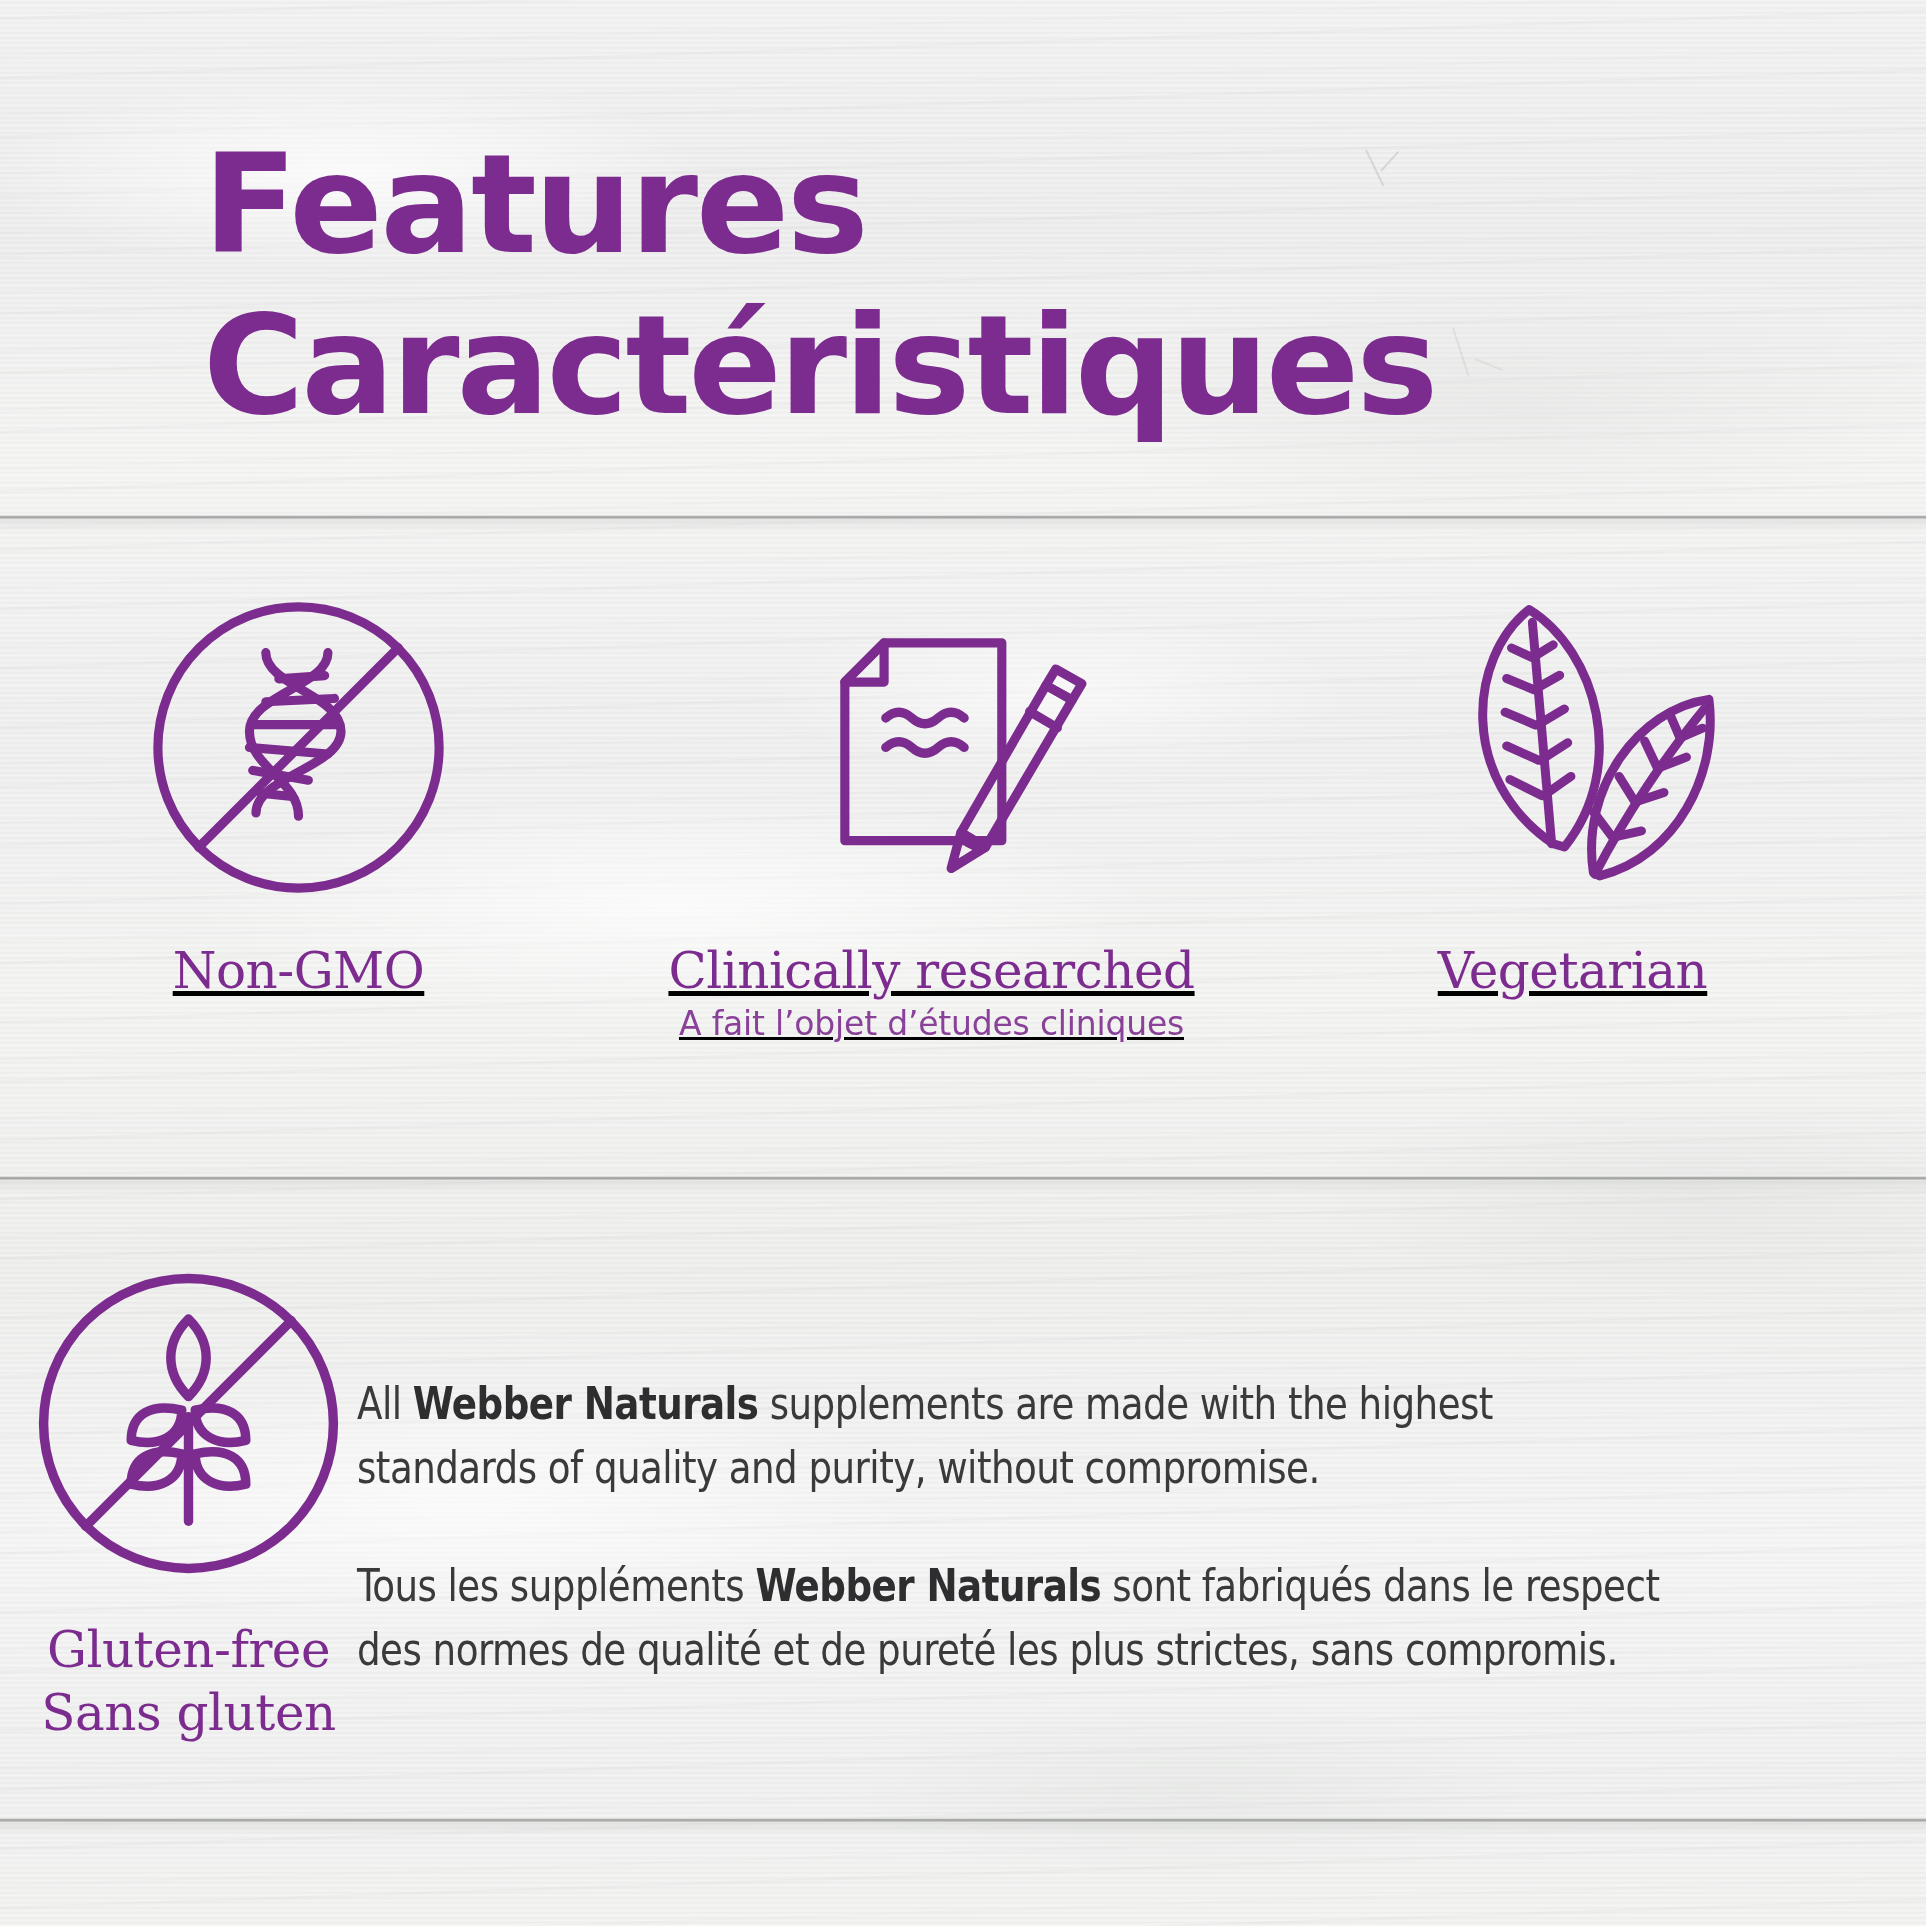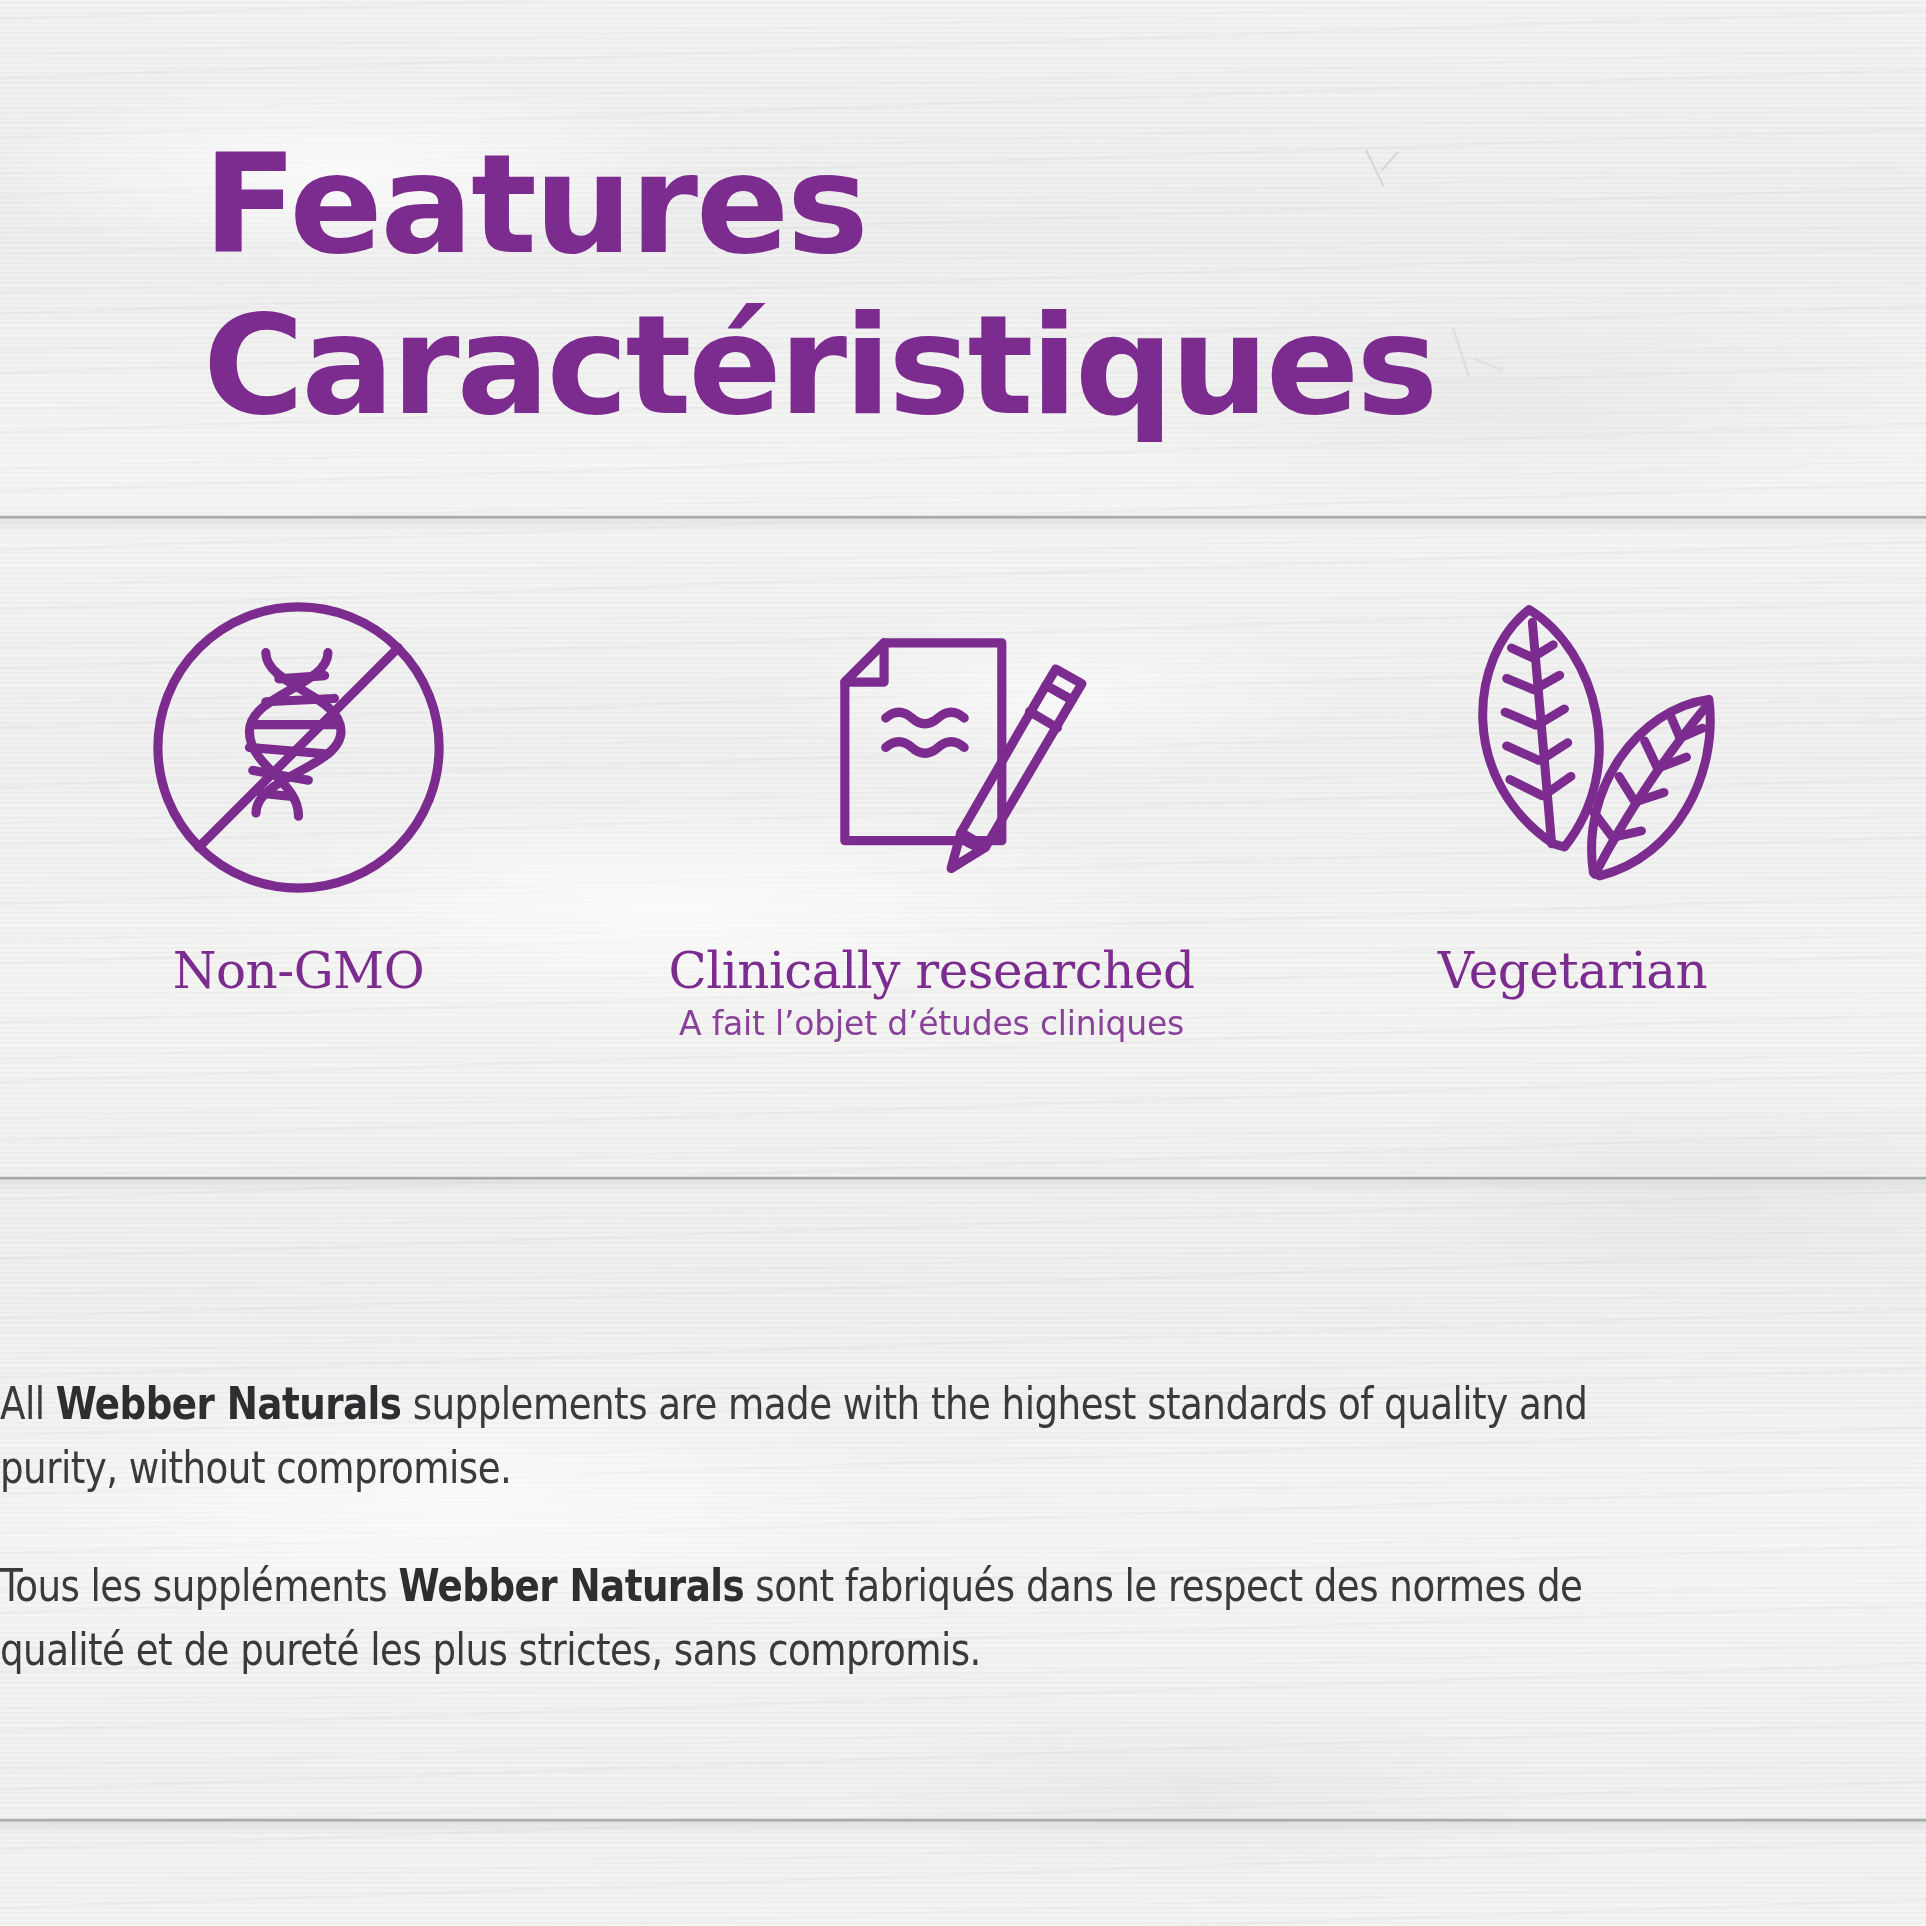--- a/index.html
+++ b/index.html
@@ -126,20 +126,21 @@
     letter-spacing: -3px;
   }
 
   
   .feat-row {
     position: absolute;
     left: 0;
     top: 554px;
     width: 1889px;
     display: flex;
+    text-decoration: underline;
   }
   .feat {
     flex: 1 1 0;
     display: flex;
     flex-direction: column;
     align-items: center;
     text-align: center;
   }
   .feat .icon-wrap {
     height: 386px;
@@ -335,20 +336,44 @@
         </div>
         <div class="label two-line">
           <div>Vegetarian</div>
         </div>
       </div>
 
     </div>
 
     <div class="bottom">
 
+      <div class="bottom-left">
+        <div class="icon-wrap">
+          <svg width="337" height="337" viewBox="0 0 200 200">
+            <g fill="none" stroke="#7C2B8E" stroke-width="5.6" stroke-linecap="round" stroke-linejoin="round">
+              <circle cx="100" cy="100" r="86"></circle>
+              <line x1="39" y1="161" x2="161" y2="39"></line>
+
+              <line x1="100" y1="96" x2="100" y2="158"></line>
+
+              <path d="M100 38 C114 52, 114 70, 100 84 C86 70, 86 52, 100 38 Z"></path>
+
+              <path d="M96 92 C78 88, 66 94, 66 110 C82 114, 96 108, 96 92 Z"></path>
+              <path d="M104 92 C122 88, 134 94, 134 110 C118 114, 104 108, 104 92 Z"></path>
+
+              <path d="M96 118 C78 114, 66 120, 66 136 C82 140, 96 134, 96 118 Z"></path>
+              <path d="M104 118 C122 114, 134 120, 134 136 C118 140, 104 134, 104 118 Z"></path>
+            </g>
+          </svg>
+        </div>
+        <div class="label">
+          <div>Gluten-free</div>
+          <div>Sans gluten</div>
+        </div>
+      </div>
 
       <div class="bottom-right">
         <p class="para"><span>All </span><b>Webber Naturals</b><span> supplements are made with the highest standards of quality and purity, without compromise.</span></p>
 
         <p class="para"><span>Tous les suppléments </span><b>Webber Naturals</b><span> sont fabriqués dans le respect des normes de qualité et de pureté les plus strictes, sans compromis.</span></p>
       </div>
 
     </div>
 
   </div>

